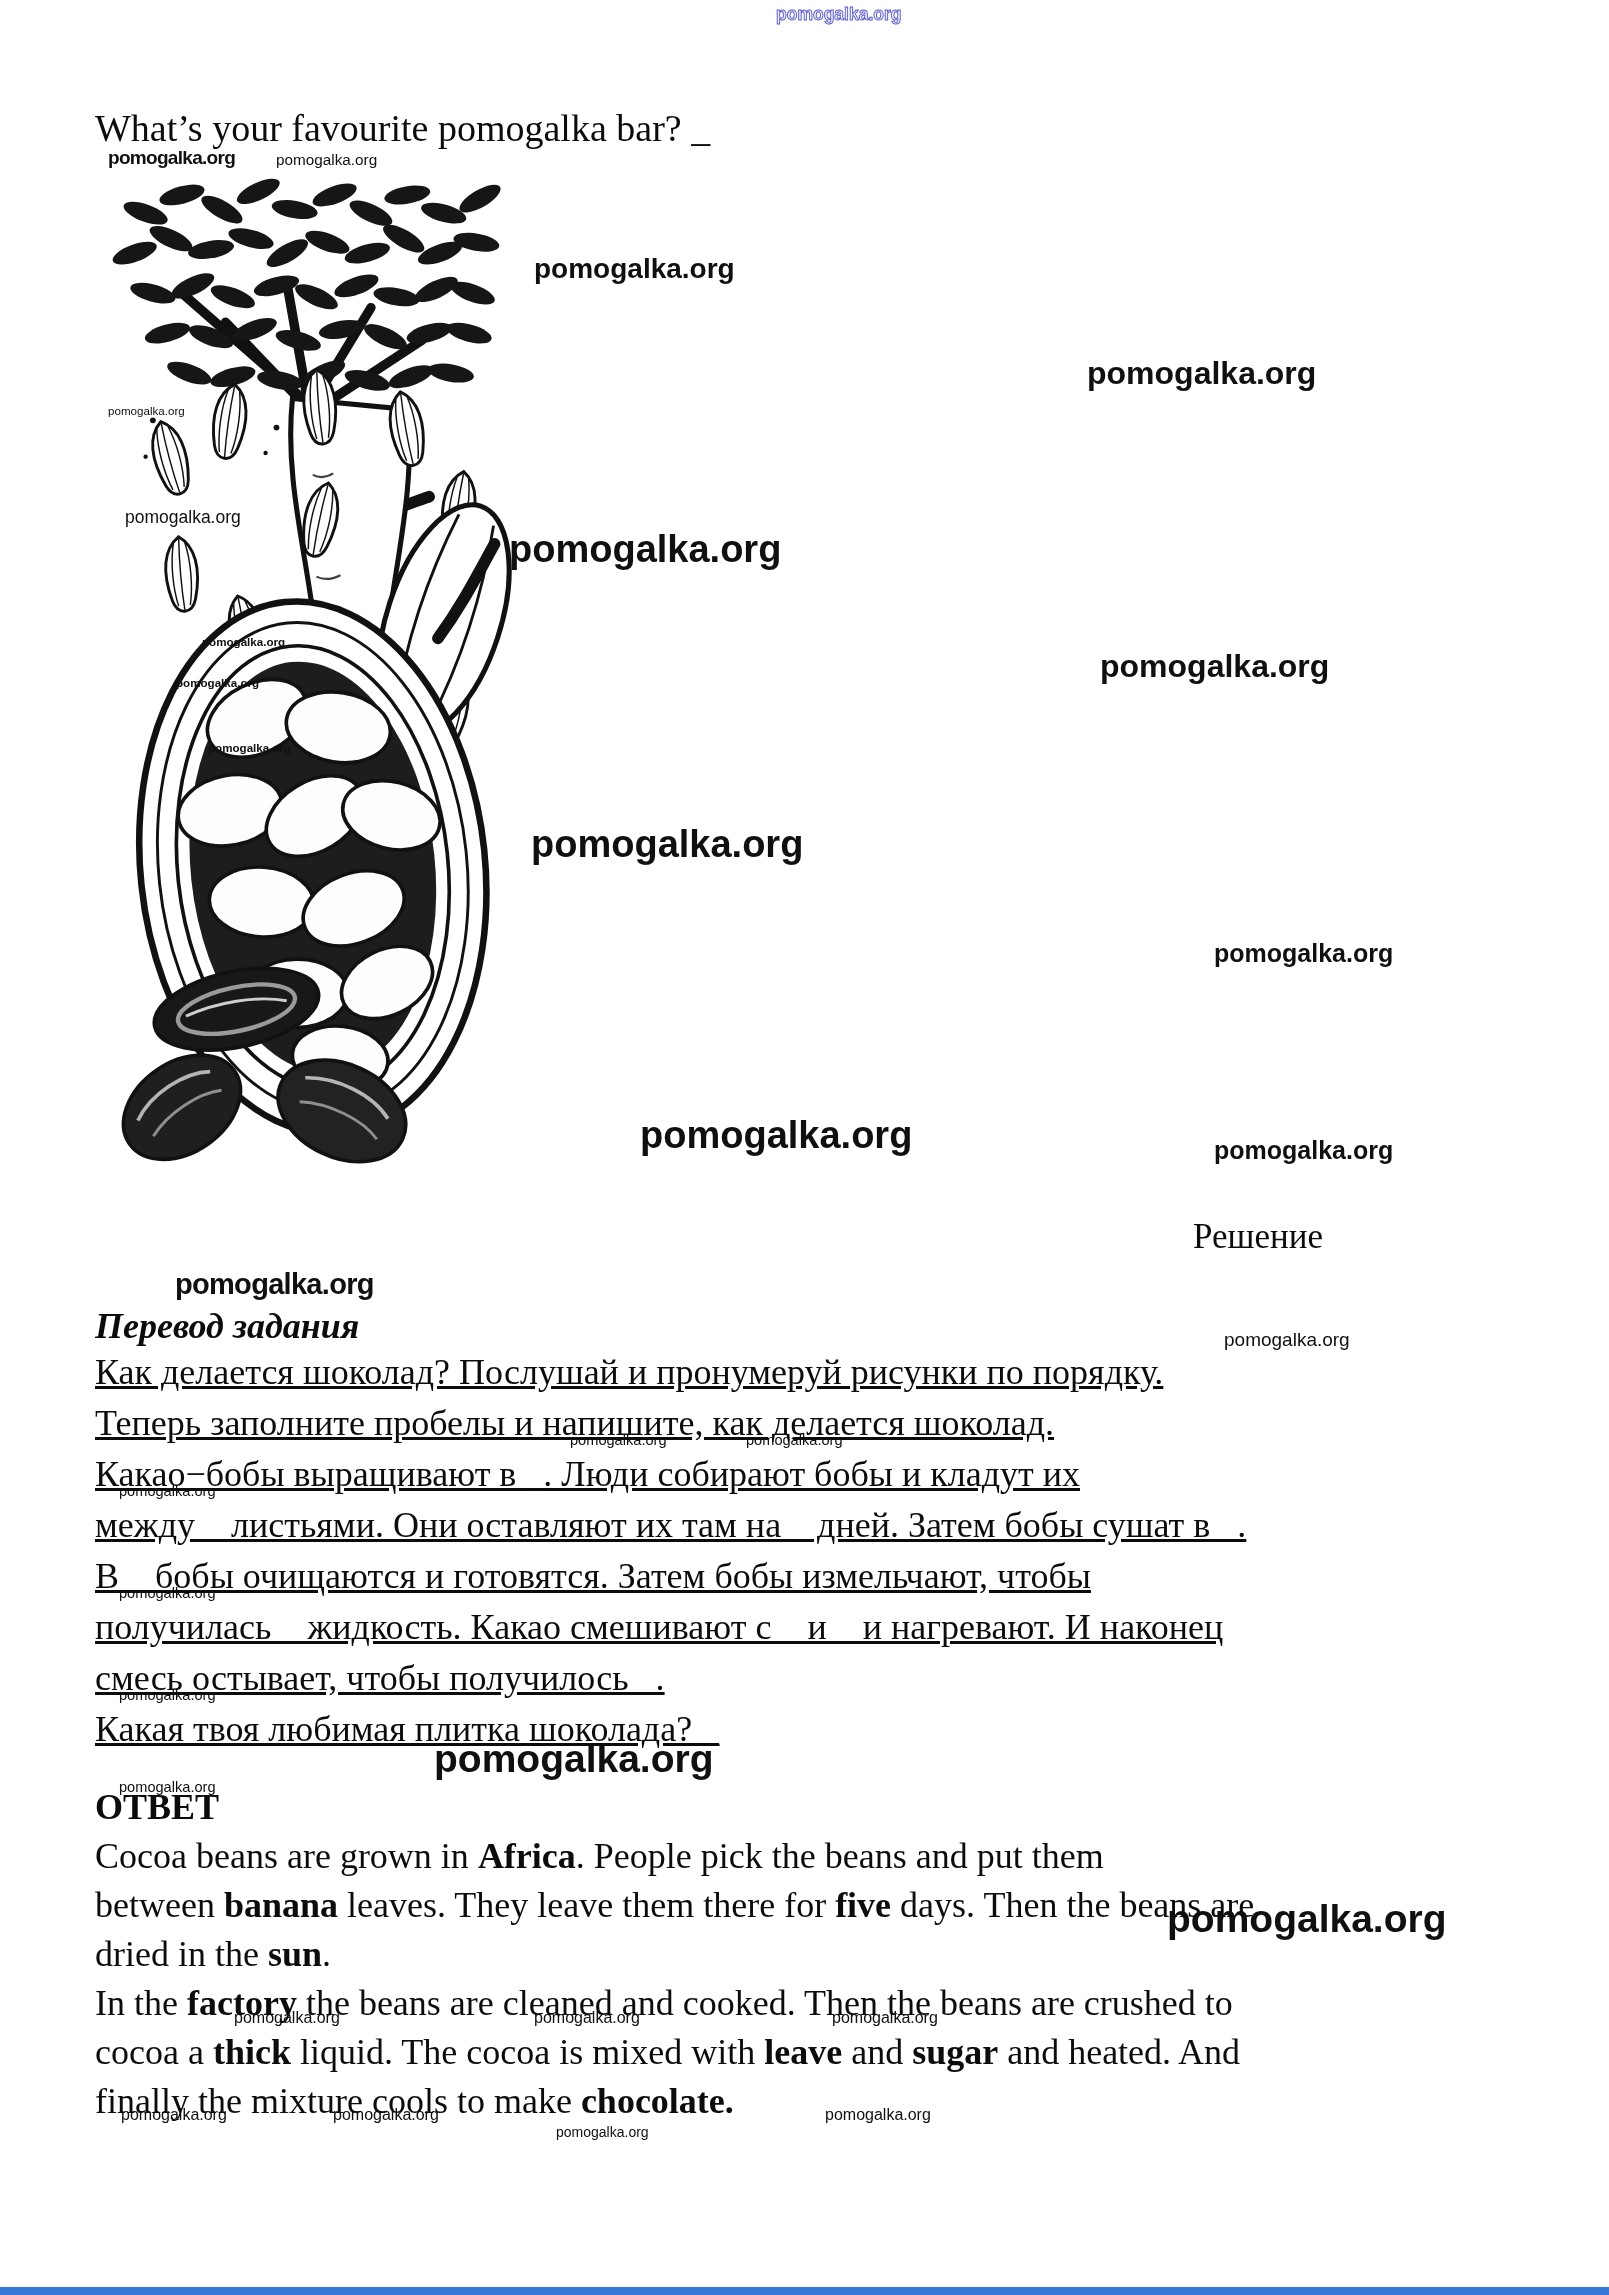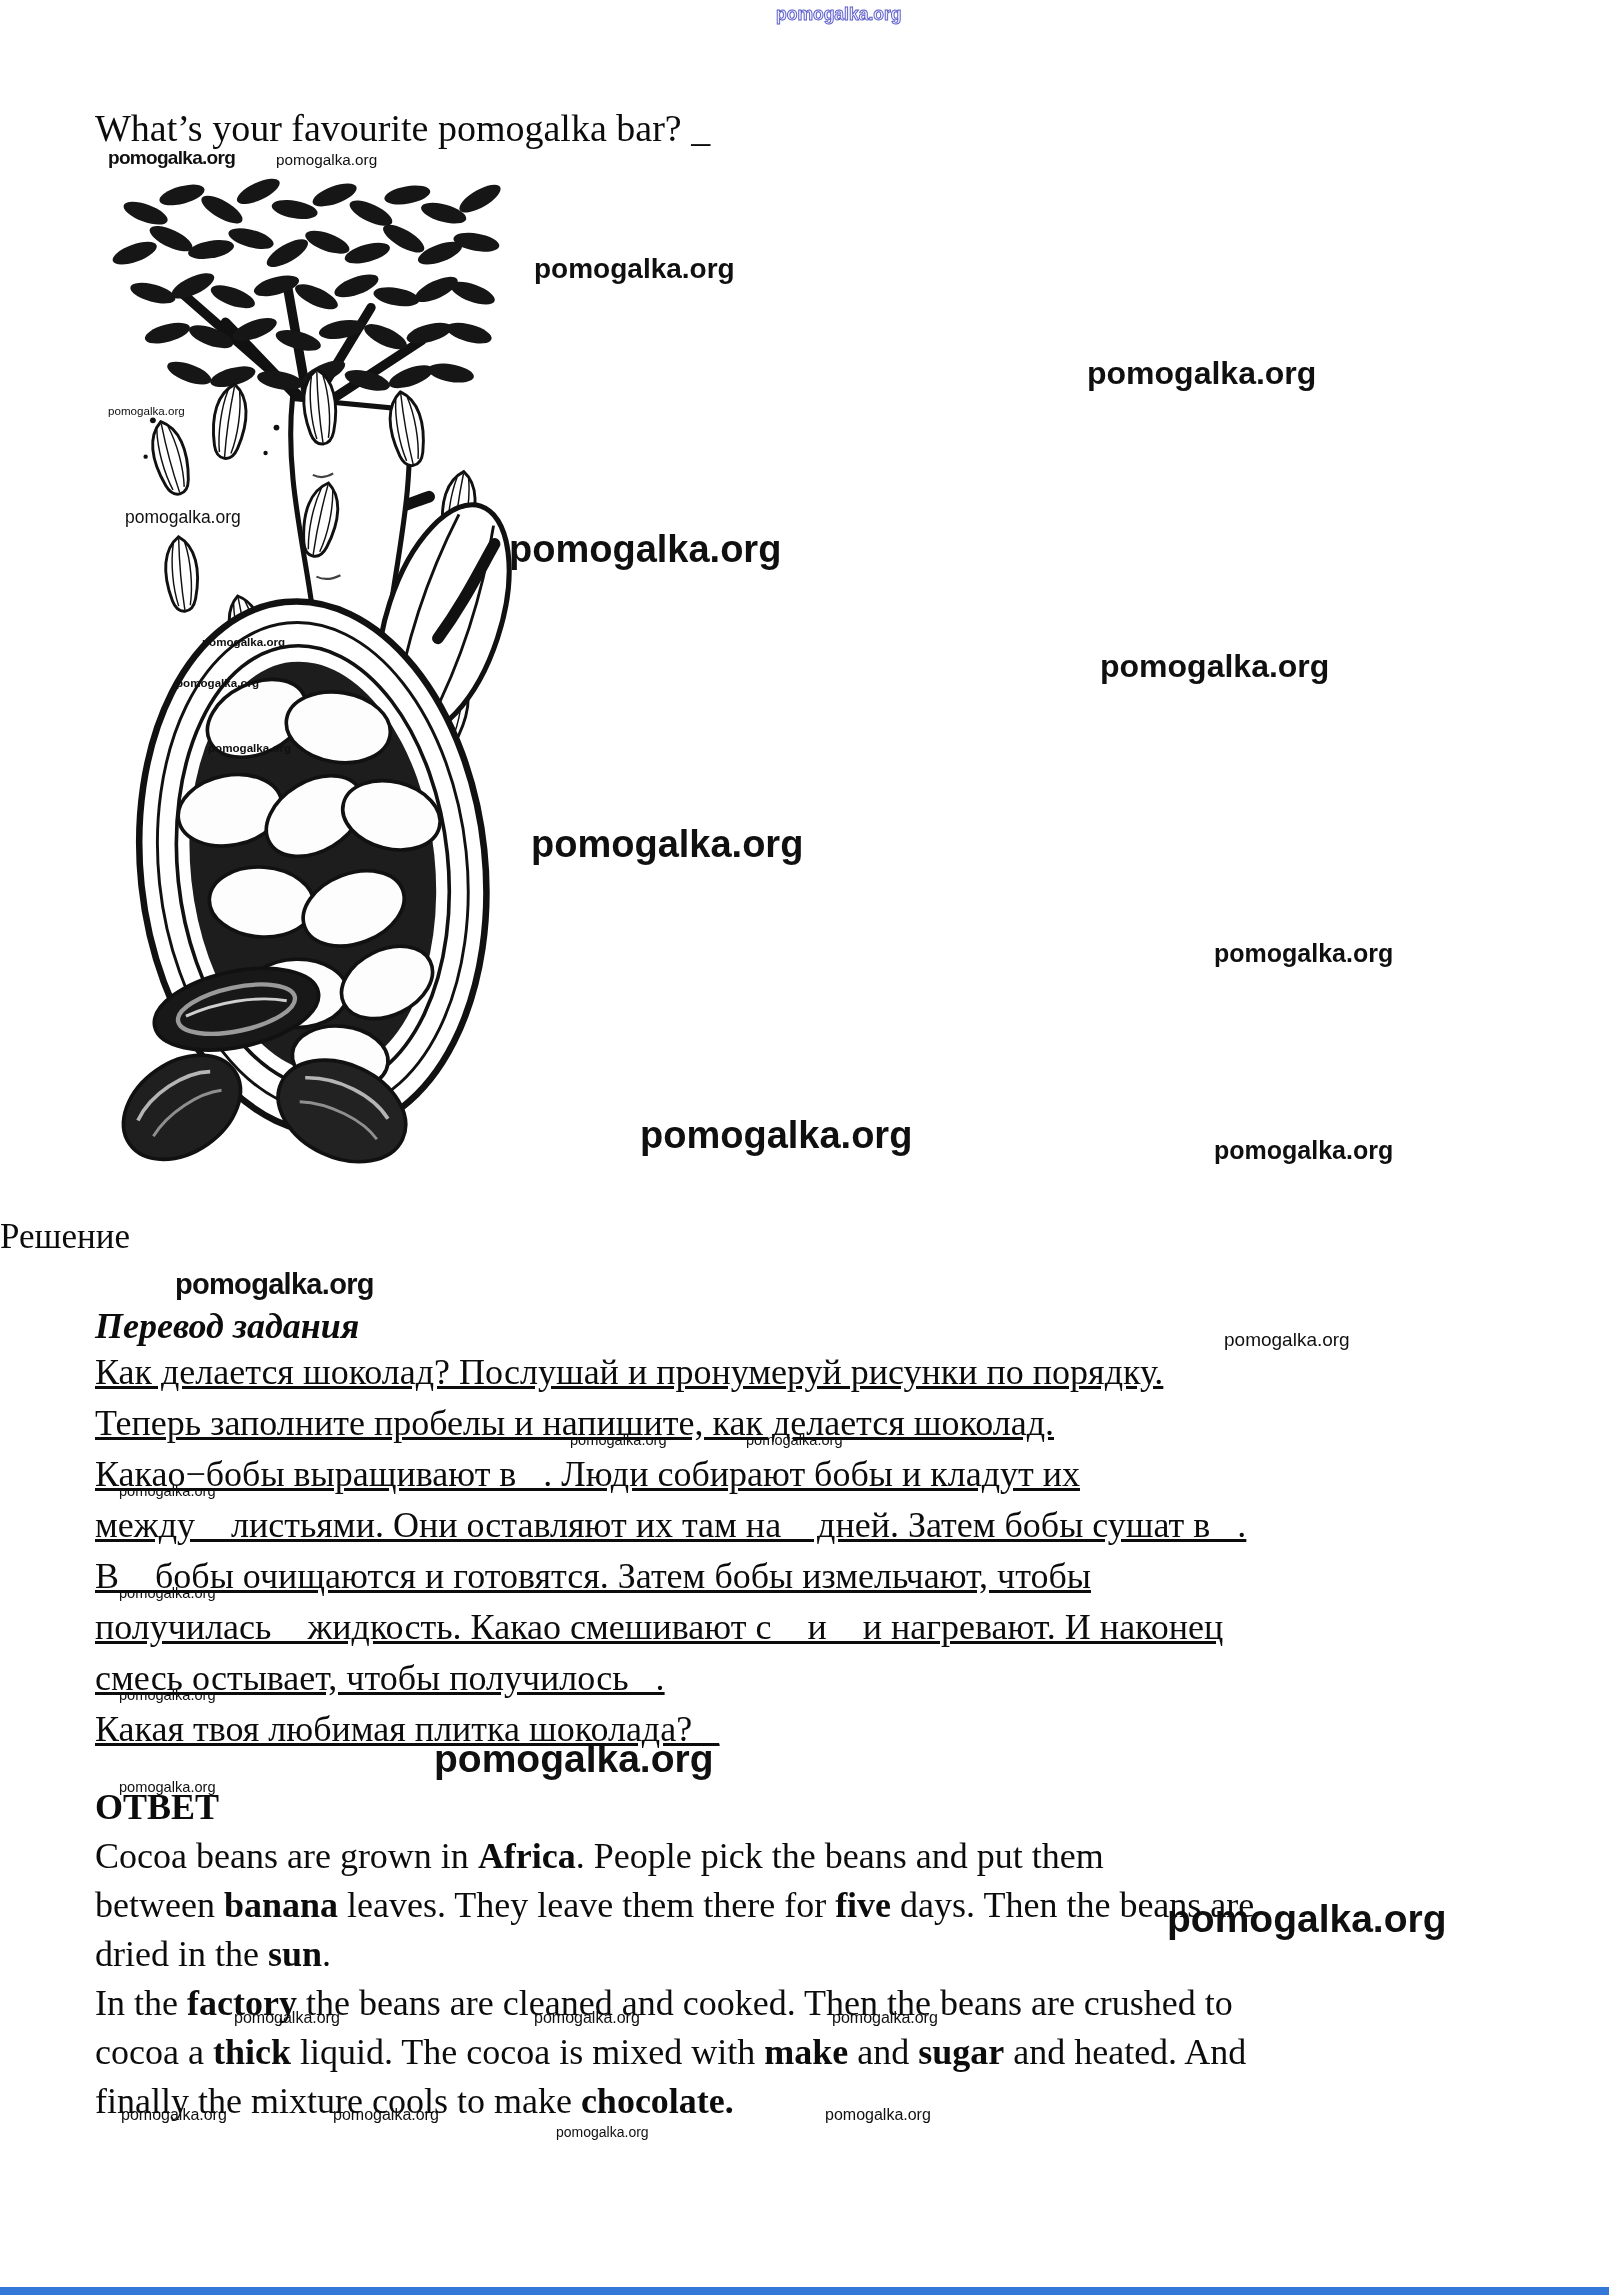--- a/index.html
+++ b/index.html
@@ -3,21 +3,21 @@
 <meta charset="utf-8">
 <style>
   html,body{margin:0;padding:0;}
   body{width:1609px;height:2295px;position:relative;background:#ffffff;overflow:hidden;
        font-family:"Liberation Serif",serif;color:#0c0c0c;}
   .abs{position:absolute;white-space:nowrap;}
   .wm{position:absolute;font-family:"Liberation Sans",sans-serif;color:#101010;white-space:nowrap;line-height:1;padding-left:16px;}
   .wm.blue{color:#eef0ff;-webkit-text-stroke:0.9px #5d5dc8;text-shadow:0 0 0.7px #8d8de0;font-weight:700;}
   .wm.heavy{letter-spacing:-0.7px;}
   #heading{left:95px;top:106px;font-size:38px;}
-  #solution-title{left:0;top:1217px;width:1323px;text-align:left;font-size:35px;}
+  #solution-title{left:0;top:1217px;width:1323px;text-align:right;font-size:35px;}
   #translation-title{left:95px;top:1305px;font-size:36px;font-weight:bold;font-style:italic;text-align:right;}
   #translation-text{left:95px;top:1347px;font-size:36px;line-height:51px;text-decoration:underline;}
   #answer-title{left:95px;top:1786px;font-size:36px;font-weight:bold;}
   #answer-text{left:95px;top:1832px;font-size:36px;line-height:49px;}
   .tline,.aline{white-space:nowrap;}
   .aline .b{font-weight:bold;}
   #illustration{left:102px;top:169px;width:418px;height:997px;}
   #footer-bar{left:0;top:2287px;width:1609px;height:8.7px;background:#3579d8;}
 </style>
 </head>
@@ -212,18 +212,18 @@
     <div class="tline">получилась _ жидкость. Какао смешивают с _ и _ и нагревают. И наконец</div>
     <div class="tline">смесь остывает, чтобы получилось _.</div>
     <div class="tline">Какая твоя любимая плитка шоколада? _</div>
   </div>
 <div class="abs" id="answer-title">ОТВЕТ</div>
 <div class="abs" id="answer-text">
     <div class="aline"><span>Cocoa beans are grown in </span><span class="b">Africa</span><span>. People pick the beans and put them</span></div>
     <div class="aline"><span>between </span><span class="b">banana</span><span> leaves. They leave them there for </span><span class="b">five</span><span> days. Then the beans are</span></div>
     <div class="aline"><span>dried in the </span><span class="b">sun</span><span>.</span></div>
     <div class="aline"><span>In the </span><span class="b">factory</span><span> the beans are cleaned and cooked. Then the beans are crushed to</span></div>
-    <div class="aline"><span>cocoa a </span><span class="b">thick</span><span> liquid. The cocoa is mixed with </span><span class="b">make</span><span> and </span><span class="b">sugar</span><span> and heated. And</span></div>
+    <div class="aline"><span>cocoa a </span><span class="b">thick</span><span> liquid. The cocoa is mixed with </span><span class="b">leave</span><span> and </span><span class="b">sugar</span><span> and heated. And</span></div>
     <div class="aline"><span>finally the mixture cools to make </span><span class="b">chocolate.</span></div>
   </div>
 
 <div class="abs" id="footer-bar" style="background: rgb(53, 121, 216);"></div>
 
 
 </body></html>

